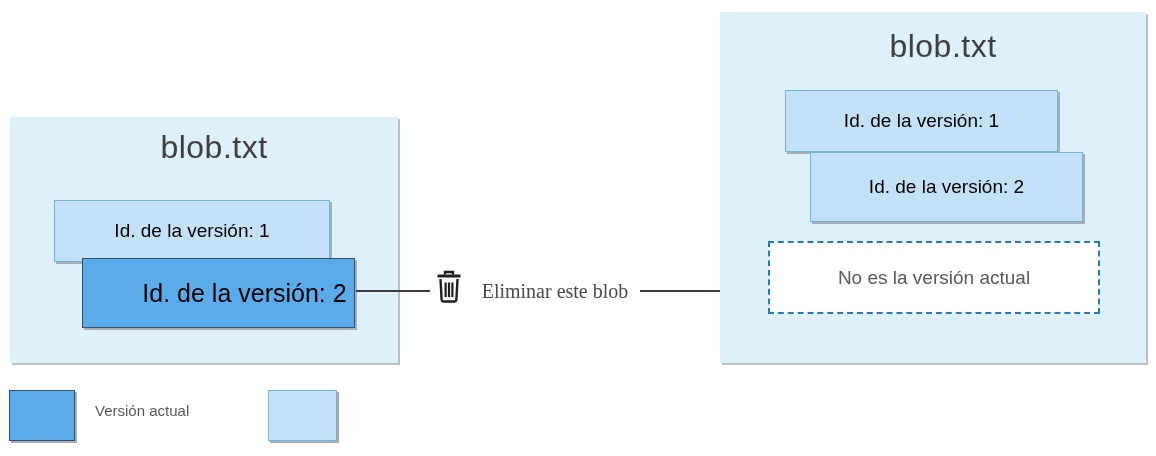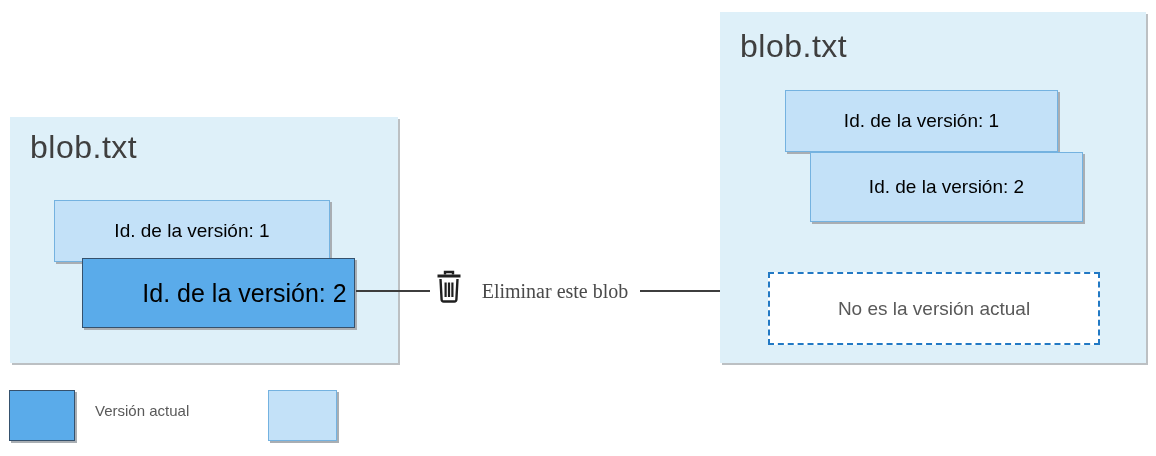--- a/index.html
+++ b/index.html
@@ -10,21 +10,21 @@
   }
   .canvas { position: absolute; top: 0; left: 0; width: 1156px; height: 456px; }
 
   .blob-container {
     position: absolute;
     background: var(--container_fill);
     box-shadow: 2px 2px 0 var(--container_shadow);
   }
   .blob-title {
     position: absolute; left: 0; right: 0; top: 12px;
-    font-size: 32px; color: var(--title_text);
+    text-align: center; font-size: 32px; color: var(--title_text);
     letter-spacing: 0.5px;
     padding-left: 20px;
   }
   .version-card {
     position: absolute; display: flex; align-items: center; justify-content: center;
     font-size: 19px; color: #000000; 
   }
   .version-previous {
     background: var(--previous_fill);
     border: 1px solid var(--previous_border);
@@ -103,21 +103,21 @@
   <div class="arrow-head" style="left:751px; top:283px;"></div>
 
   <div class="blob-container" style="left:720px; top:12px; width:426px; height:351px;">
     <div class="blob-title" style="top:16px;">blob.txt</div>
     <div class="version-card version-previous" style="left:65px; top:78px; width:273px; height:62px;">
       <span>Id. de la versión: 1</span>
     </div>
     <div class="version-card version-previous" style="left:90px; top:140px; width:273px; height:70px;">
       <span>Id. de la versión: 2</span>
     </div>
-    <div class="dashed-box" style="left:48px; top:260px; width:332px; height:73px;">
+    <div class="dashed-box" style="left:48px; top:229px; width:332px; height:73px;">
       <span>No es la versión actual</span>
     </div>
   </div>
 
   <div class="legend-swatch current" style="left:9px; top:390px; width:66px; height:51px;"></div>
   <div class="legend-label" style="left:95px; top:402px;">Versión actual</div>
 
   <div class="legend-swatch previous" style="left:268px; top:390px; width:69px; height:51px;"></div>
 
 </div>

